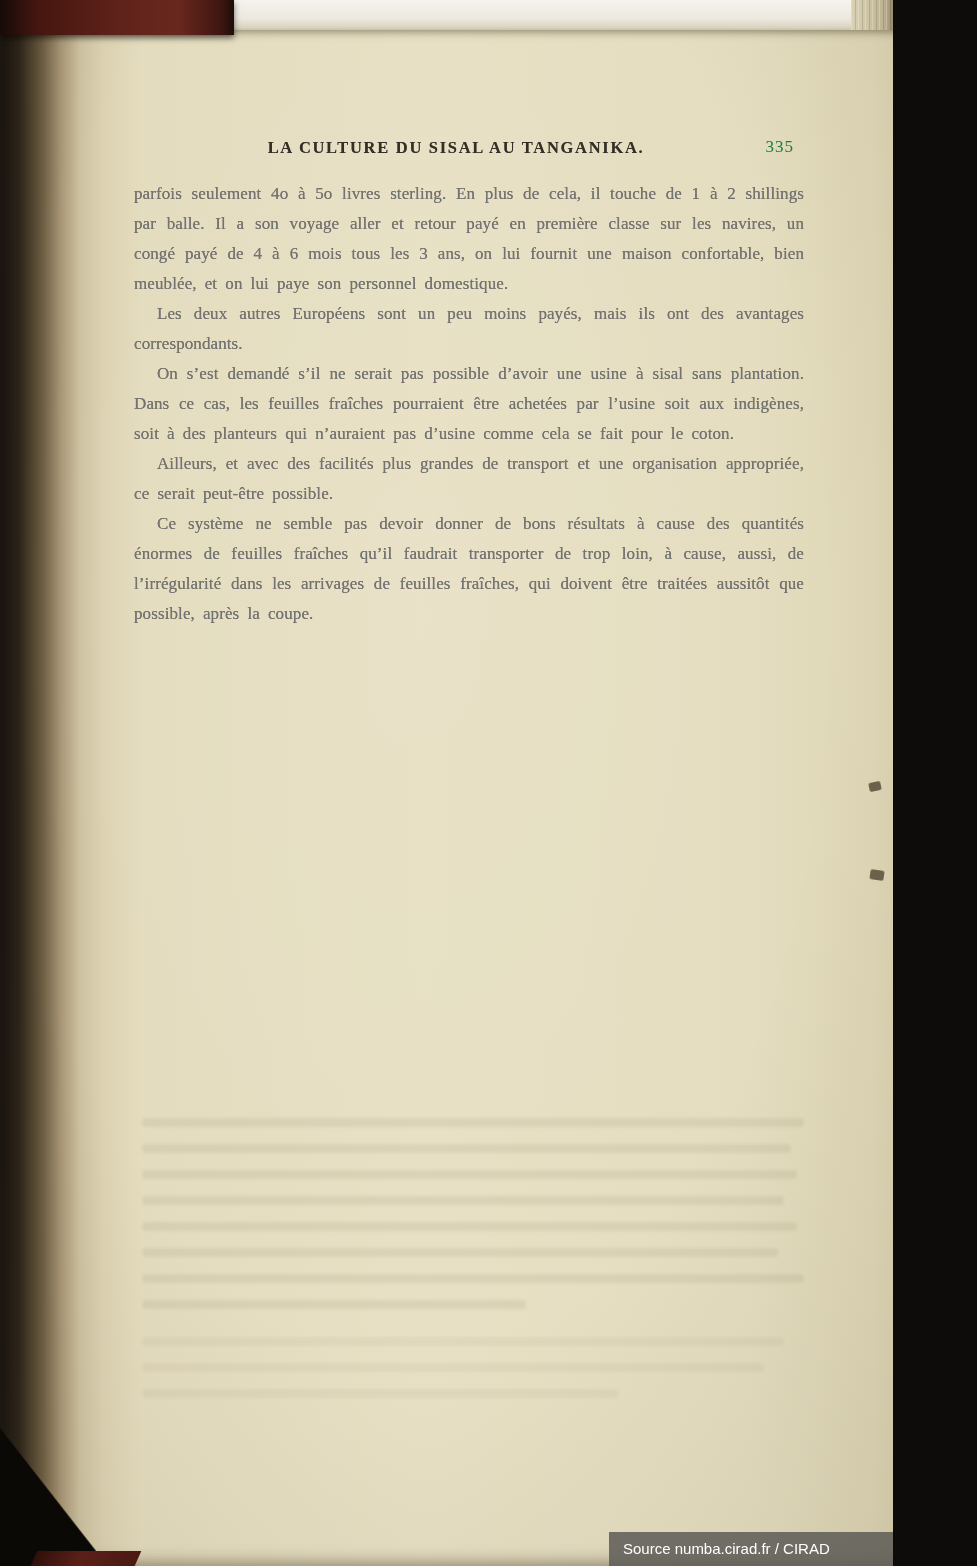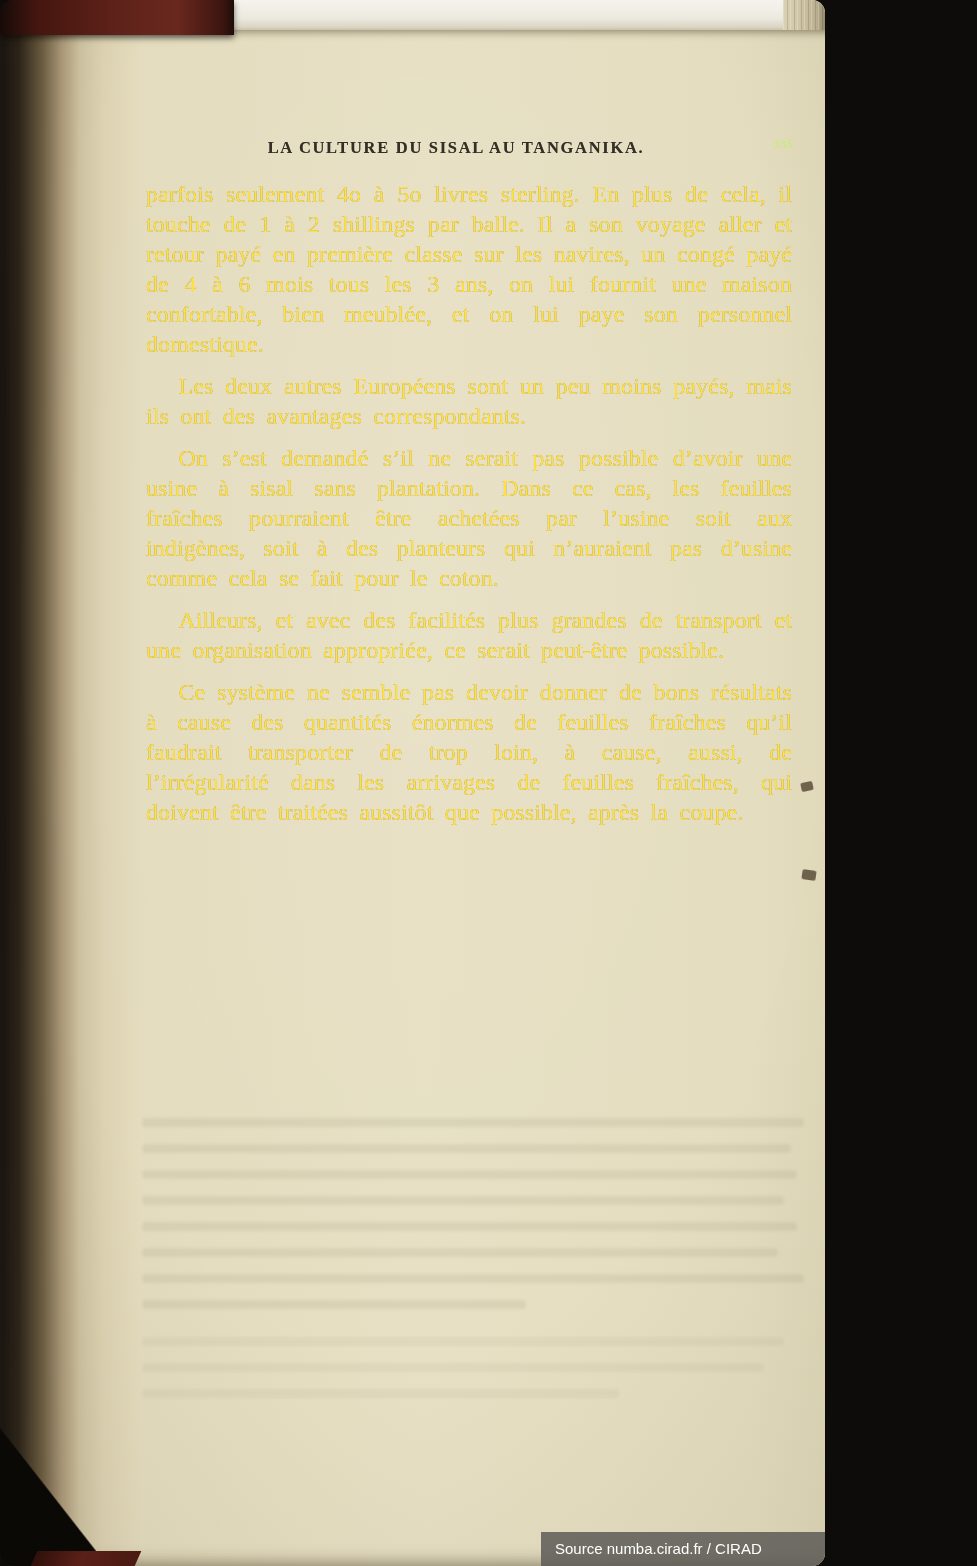--- a/index.html
+++ b/index.html
@@ -1,18 +1,18 @@
 <!DOCTYPE html>
 <html><head>
 <meta charset="utf-8">
 <style>
   html,body{margin:0;padding:0;background:#0d0c0a;}
   .scan{
-    position:relative;width:825px;height:1566px;overflow:hidden;
-    background:#14110e;font-family:"Liberation Serif",serif;border-radius:13px;
+    position:relative;width:893px;height:1566px;overflow:hidden;
+    background:#14110e;font-family:"Liberation Serif",serif;
   }
   
   .pages-top{
     position:absolute;left:208px;top:0;width:732px;height:33px;
     background:linear-gradient(180deg,#f5f3ed 0%,#ece9df 55%,#dbd5c3 82%,#b7ae96 100%);
   }
   
   .fore-edge{
     position:absolute;right:0;top:0;width:42px;height:100%;
     background:linear-gradient(90deg,#d9d1b3 0%,#cfc6a6 38%,#bcb292 78%,#978c6f 100%);
@@ -53,27 +53,27 @@
   }
   
   .text-block{position:absolute;left:134px;top:138px;width:670px;color:#2c2821;}
   .header{position:relative;height:26px;margin-bottom:15px;}
   .running-title{
     position:absolute;left:0;right:26px;text-align:center;
     font-size:16.5px;font-weight:700;letter-spacing:1.7px;color:#332e26;
     text-shadow:0 0 .5px rgba(51,46,38,.5);
   }
   .page-number{
-    position:absolute;right:10px;top:-1px;font-size:12px;font-weight:400;
-    letter-spacing:1px;color:#bef264;
+    position:absolute;right:10px;top:-1px;font-size:17px;font-weight:400;
+    letter-spacing:1px;color:#15803d;
   }
   .body-text .para{
-    margin:12px;font-size:24px;line-height:30px;text-align:justify;
+    margin:0;font-size:17px;line-height:30px;text-align:justify;
     text-indent:1.35em;word-spacing:.22em;letter-spacing:.1px;
-    color:#fde047;text-shadow:0 0 .5px rgba(43,39,32,.55);
+    color:#737373;text-shadow:0 0 .5px rgba(43,39,32,.55);
   }
   .body-text .para.first{text-indent:0;}
   
   .showthrough{
     position:absolute;left:142px;top:1118px;width:662px;
     filter:blur(1.6px);opacity:.55;pointer-events:none;
   }
   .showthrough .gline{height:9px;margin-bottom:17px;border-radius:4px;background:rgba(122,109,81,.20);}
   .showthrough .gline.faint{background:rgba(122,109,81,.12);}
   

